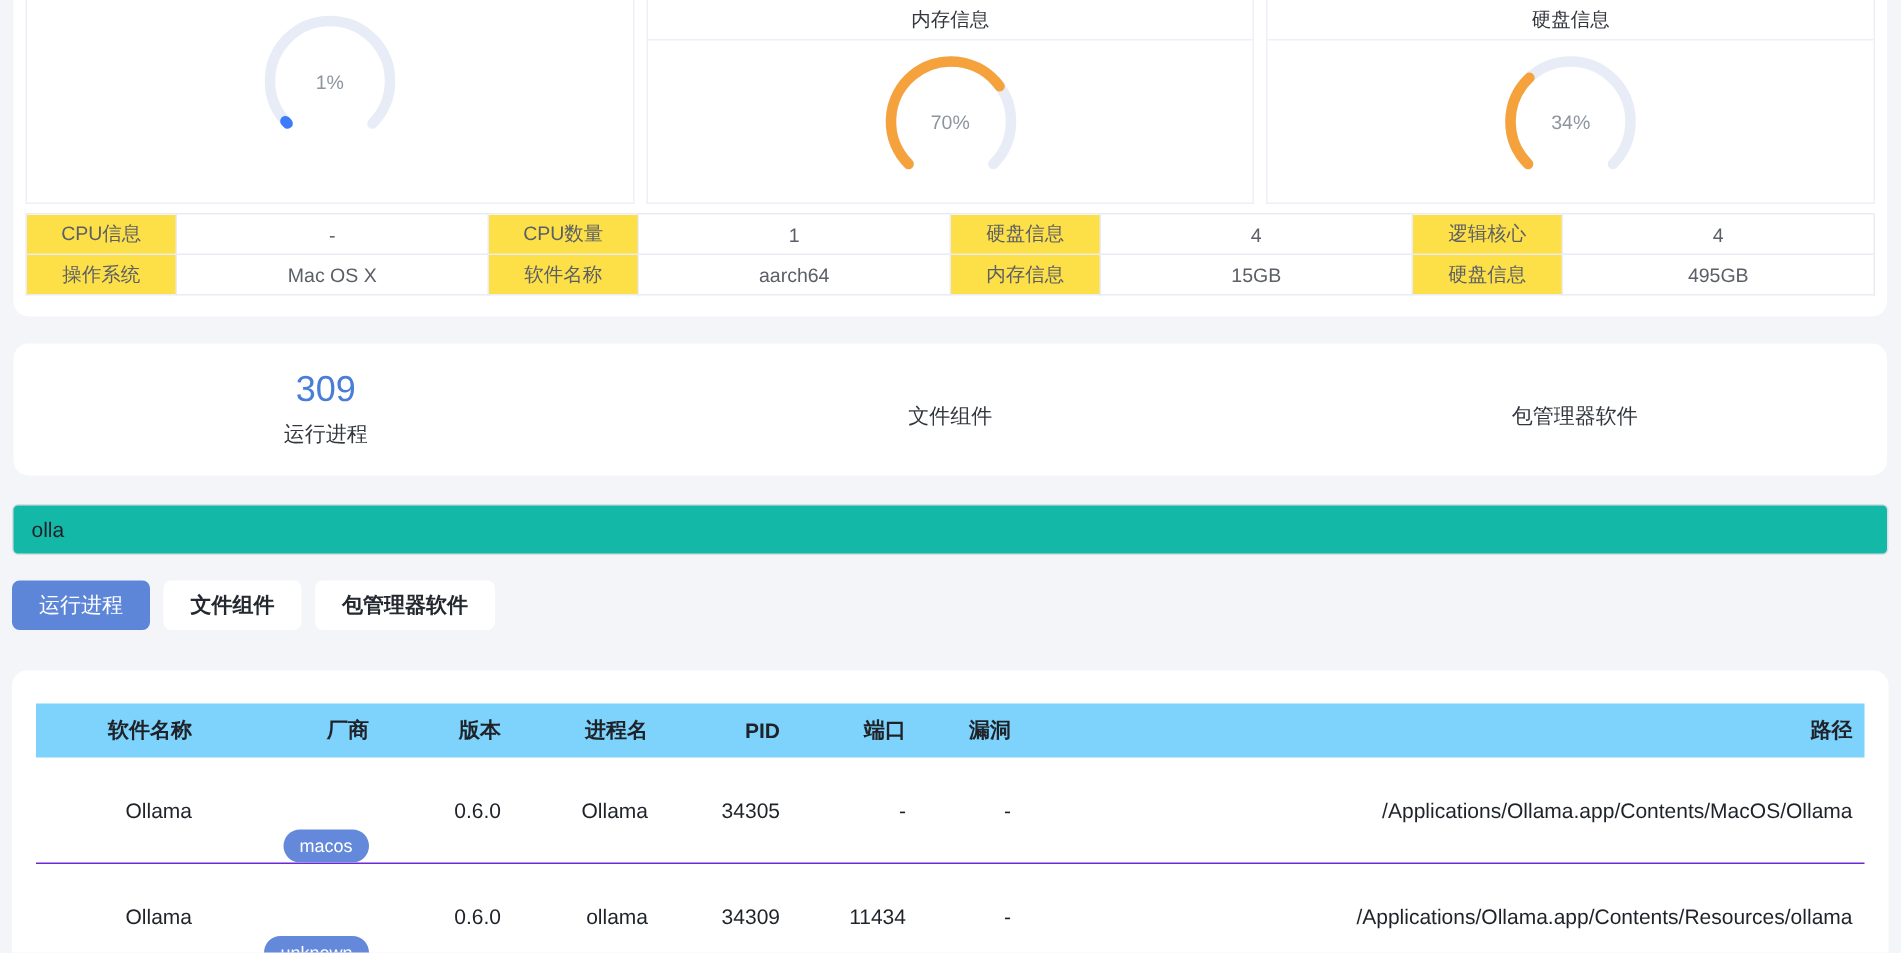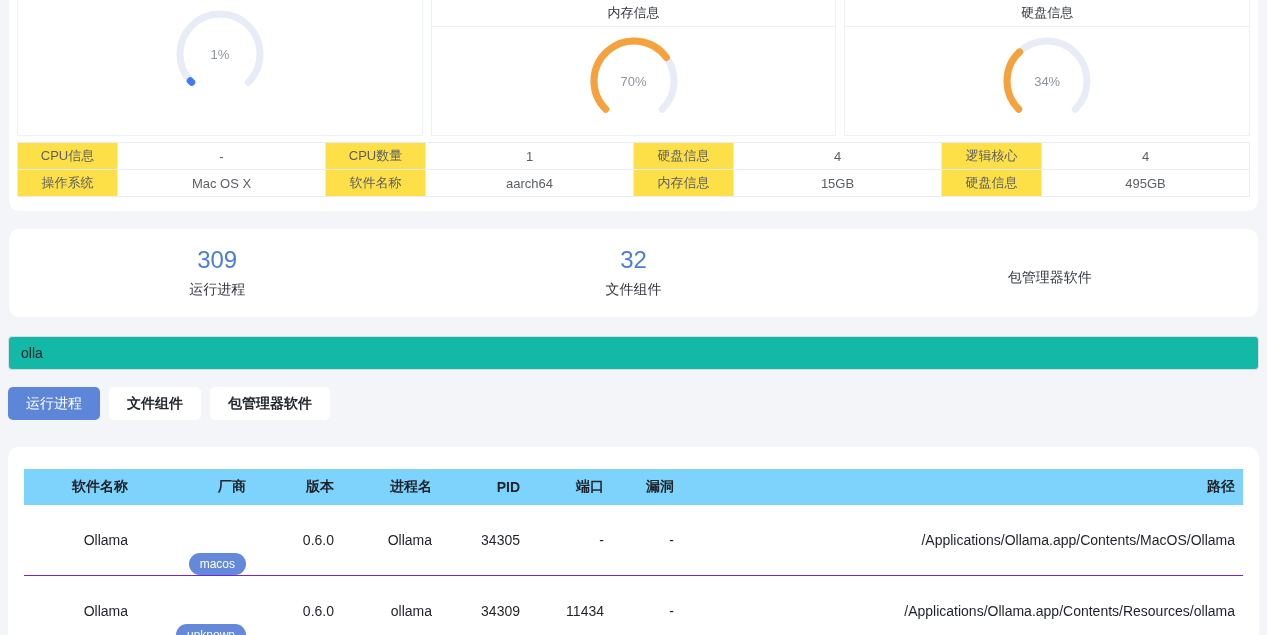--- a/index.html
+++ b/index.html
@@ -157,21 +157,20 @@
     </tbody>
   </table>
 </div>
 
 <div class="stats-card">
   <div class="stat">
     <div class="stat-value">309</div>
     <div class="stat-label">运行进程</div>
   </div>
   <div class="stat">
-    <div class="stat-value">32</div>
     <div class="stat-label">文件组件</div>
   </div>
   <div class="stat">
     <div class="stat-label">包管理器软件</div>
   </div>
 </div>
 
 <div class="search-row">
   <input class="search-input" type="text" value="olla" style="">
 </div>

